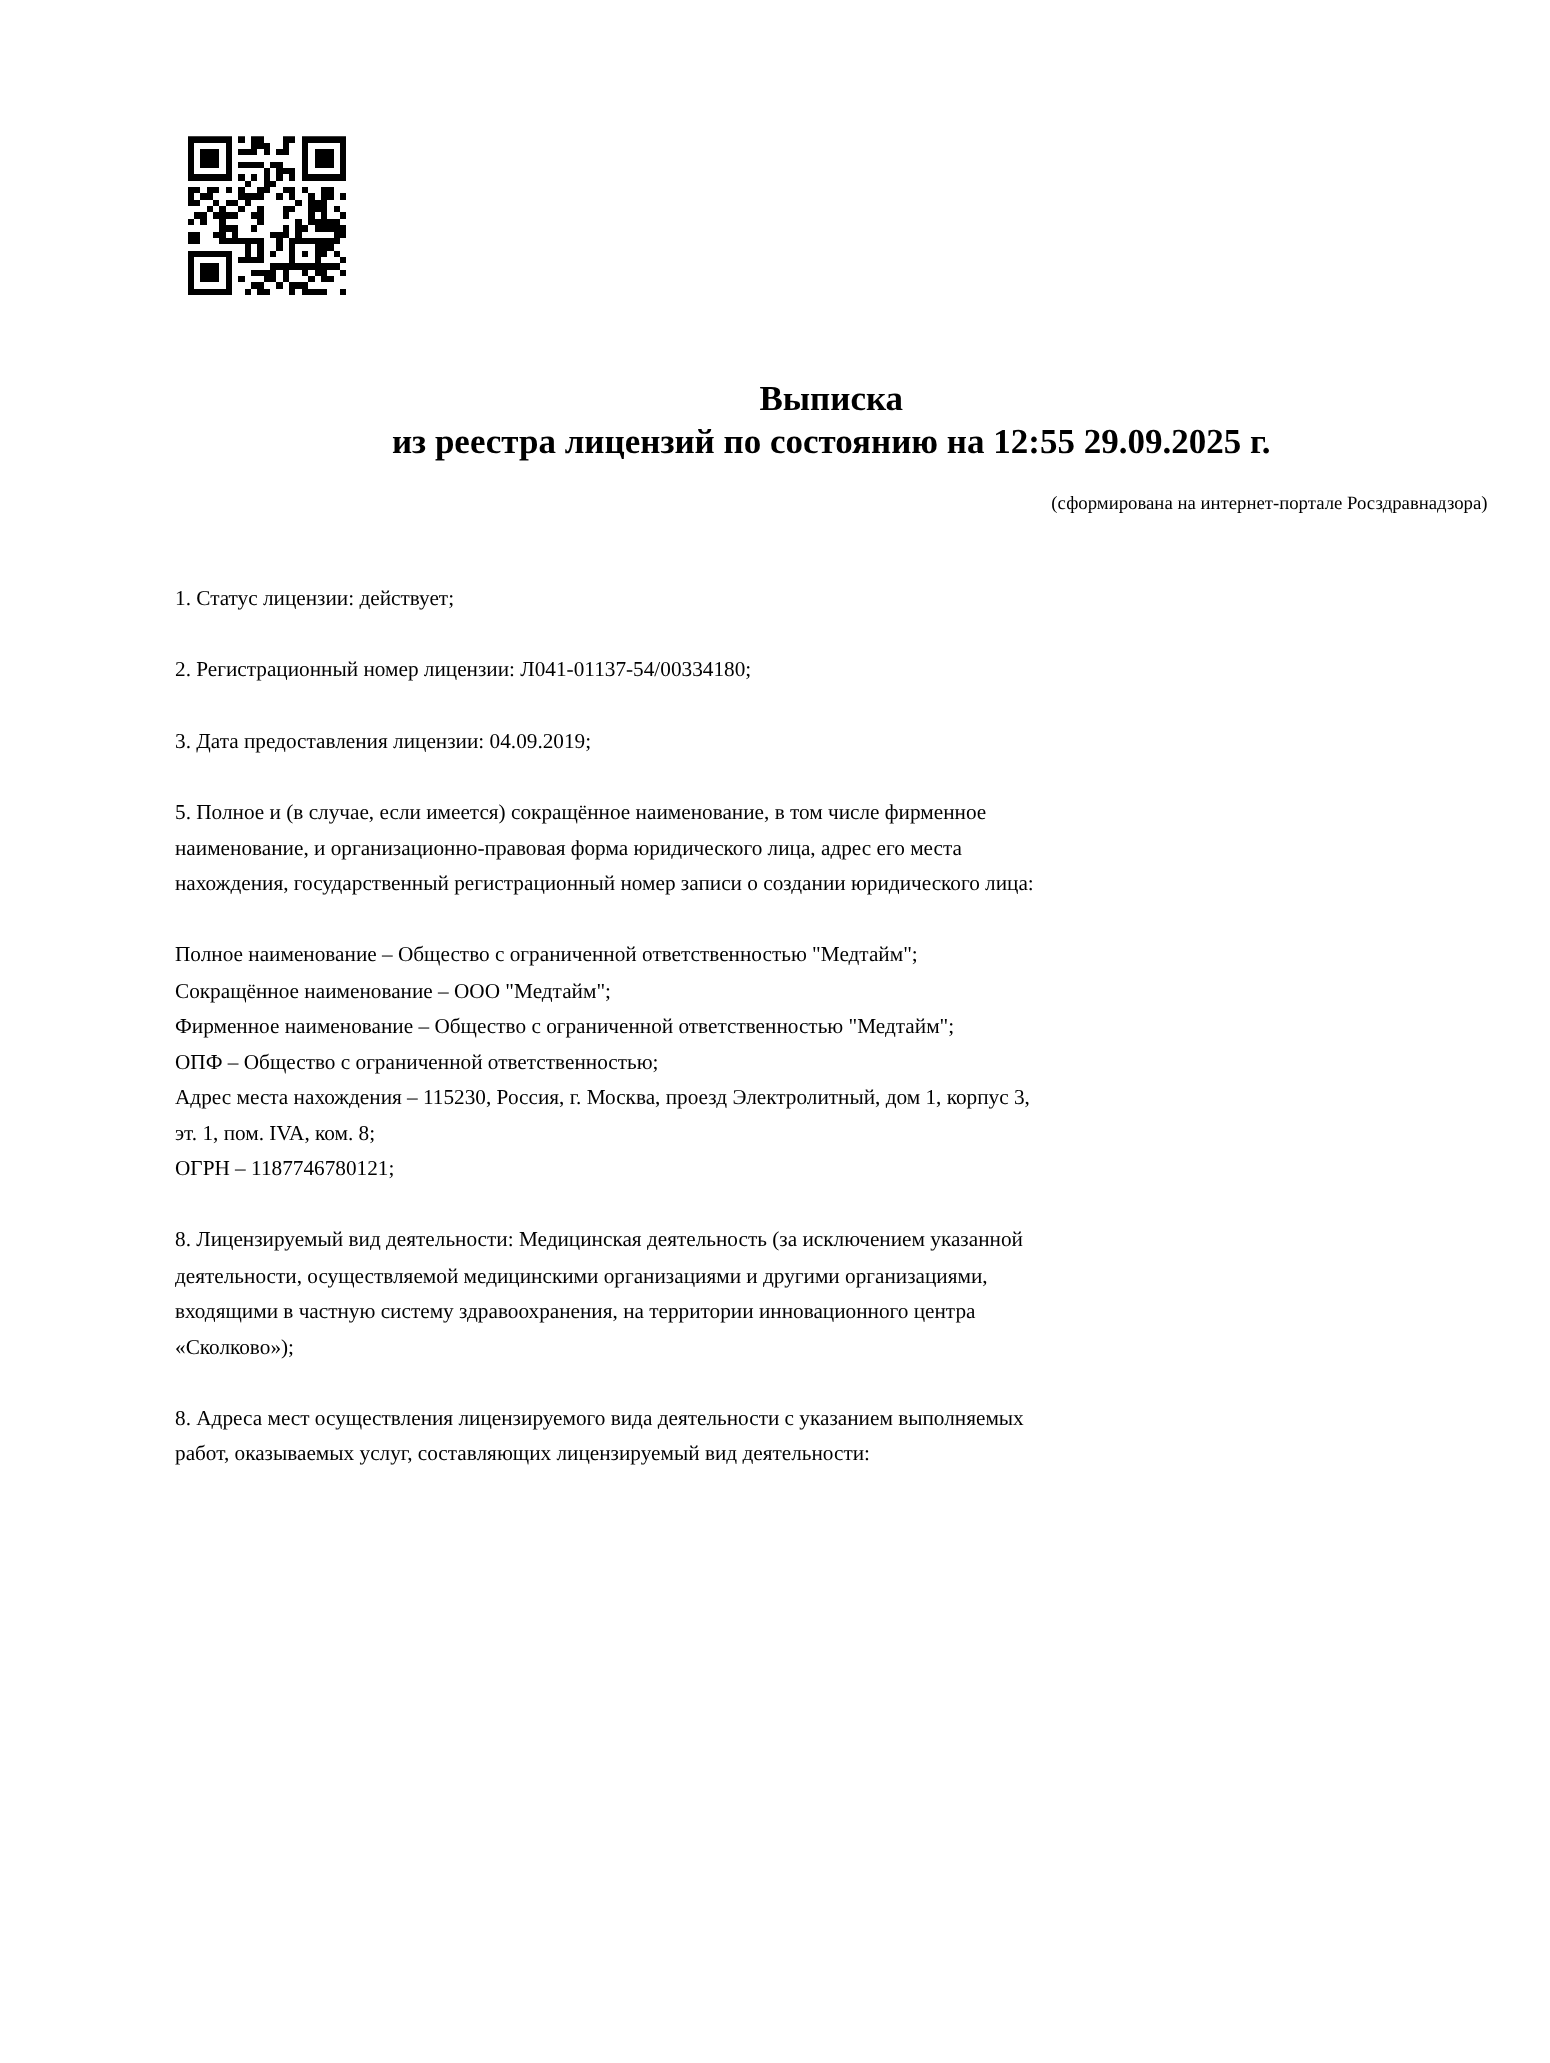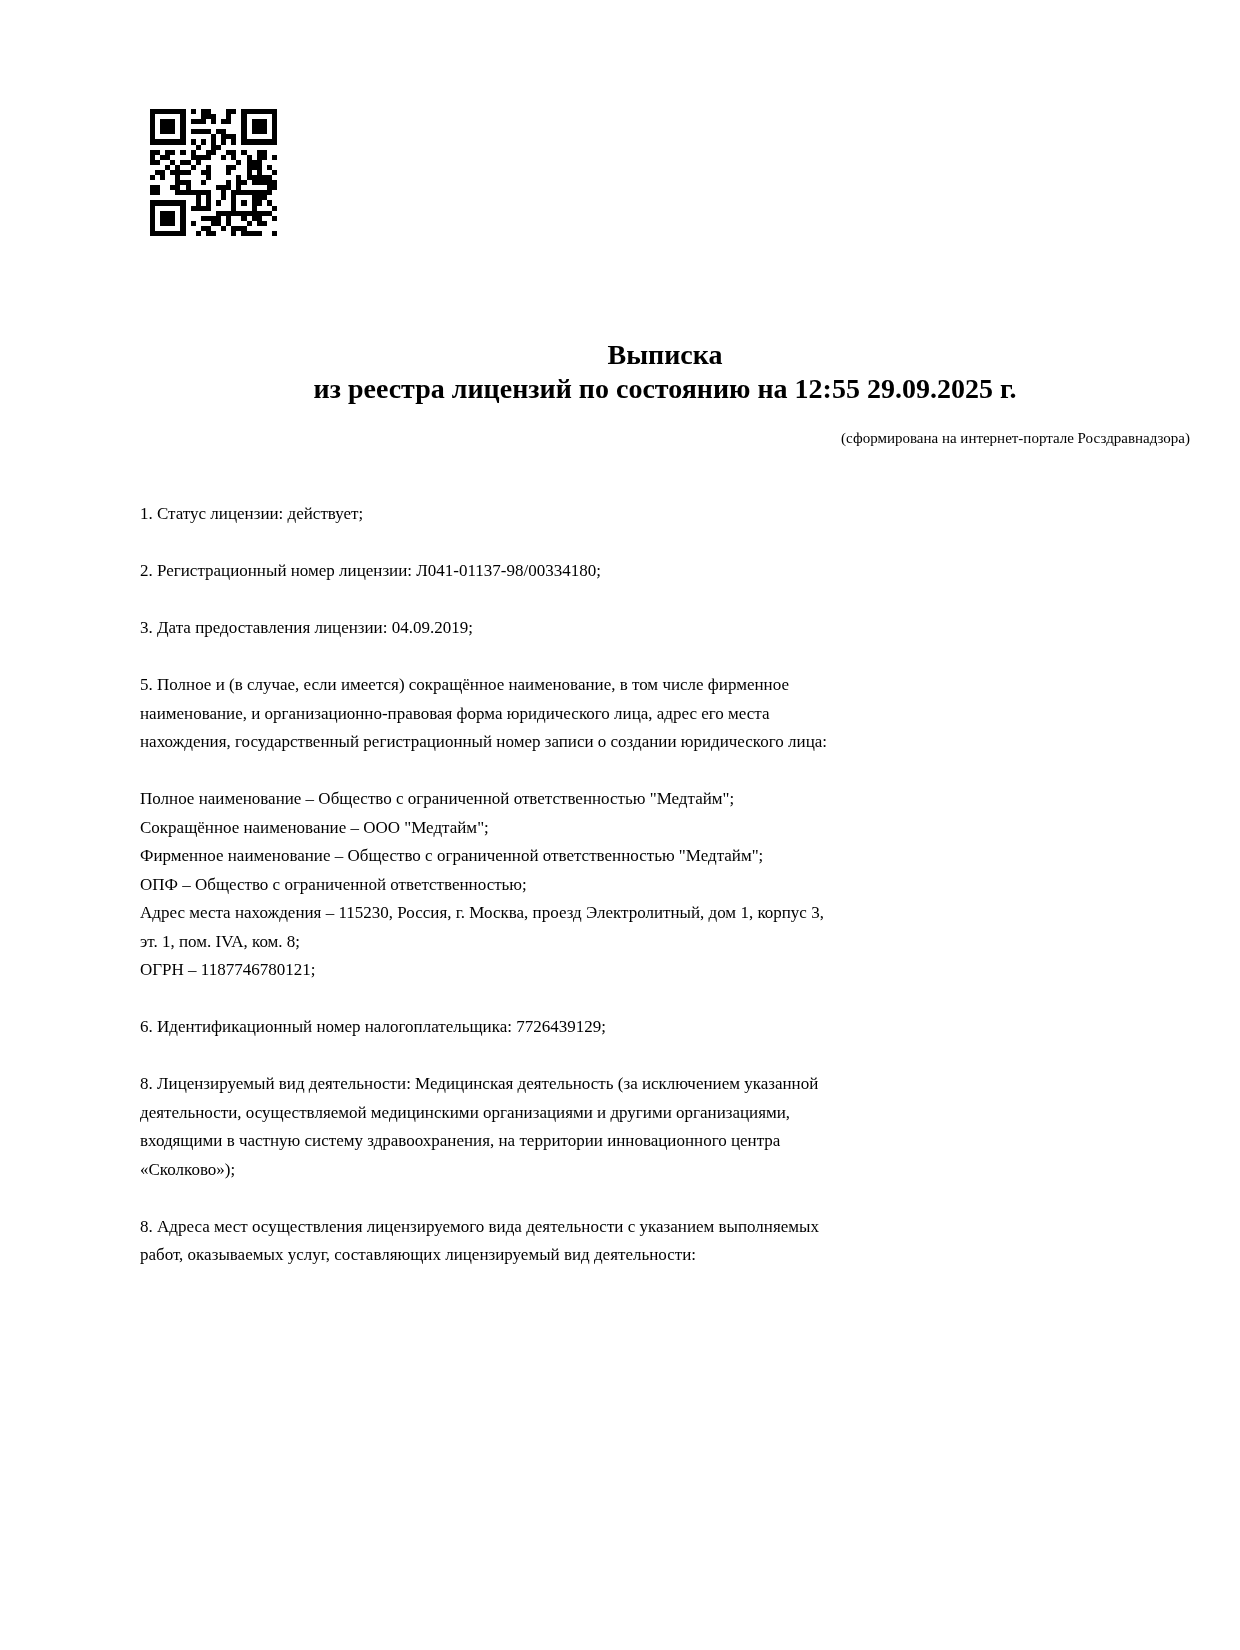--- a/index.html
+++ b/index.html
@@ -19,21 +19,21 @@
     font-family: "Liberation Serif", "DejaVu Serif", serif;
   }
   .qr-wrap {
     margin-top: 109px;
     margin-left: 10px;
     width: 127px;
     height: 127px;
   }
   .qr-wrap svg { display: block; width: 127px; height: 127px; }
   .doc-title {
-    margin-top: 102px;
+    margin-top: 67px;
     text-align: center;
     font-weight: bold;
     font-size: 28px;
     line-height: 34px;
     white-space: pre-line;
   }
   .doc-subtitle {
     margin-top: 18px;
     text-align: right;
     font-size: 15px;
@@ -366,33 +366,32 @@
       </svg>
   </div>
 
   <div class="doc-title">Выписка
 из реестра лицензий по состоянию на 12:55 29.09.2025 г.</div>
 
   <div class="doc-subtitle">(сформирована на интернет-портале Росздравнадзора)</div>
 
   <div class="doc-body">
     <p class="para">1. Статус лицензии: действует;</p>
-    <p class="para">2. Регистрационный номер лицензии: Л041-01137-98/00334180;</p>
+    <p class="para">2. Регистрационный номер лицензии: Л041-01137-54/00334180;</p>
     <p class="para">3. Дата предоставления лицензии: 04.09.2019;</p>
     <p class="para">5. Полное и (в случае, если имеется) сокращённое наименование, в том числе фирменное
 наименование, и организационно-правовая форма юридического лица, адрес его места
 нахождения, государственный регистрационный номер записи о создании юридического лица:</p>
     <p class="para">Полное наименование – Общество с ограниченной ответственностью "Медтайм";
 Сокращённое наименование – ООО "Медтайм";
 Фирменное наименование – Общество с ограниченной ответственностью "Медтайм";
 ОПФ – Общество с ограниченной ответственностью;
 Адрес места нахождения – 115230, Россия, г. Москва, проезд Электролитный, дом 1, корпус 3,
 эт. 1, пом. IVA, ком. 8;
 ОГРН – 1187746780121;</p>
-    <p class="para">6. Идентификационный номер налогоплательщика: 7726439129;</p>
     <p class="para">8. Лицензируемый вид деятельности: Медицинская деятельность (за исключением указанной
 деятельности, осуществляемой медицинскими организациями и другими организациями,
 входящими в частную систему здравоохранения, на территории инновационного центра
 «Сколково»);</p>
     <p class="para">8. Адреса мест осуществления лицензируемого вида деятельности с указанием выполняемых
 работ, оказываемых услуг, составляющих лицензируемый вид деятельности:</p>
   </div>
 
 </div>
 

